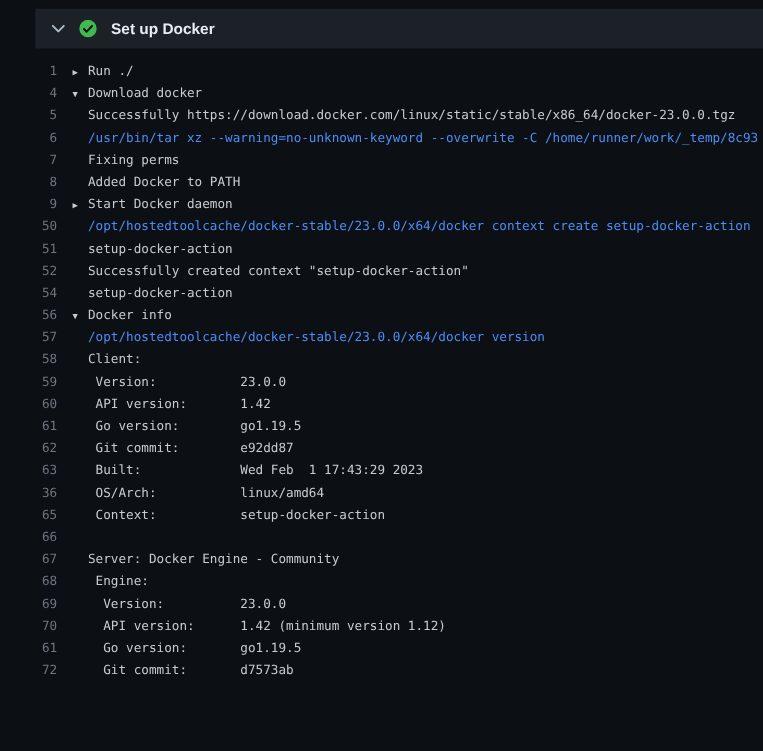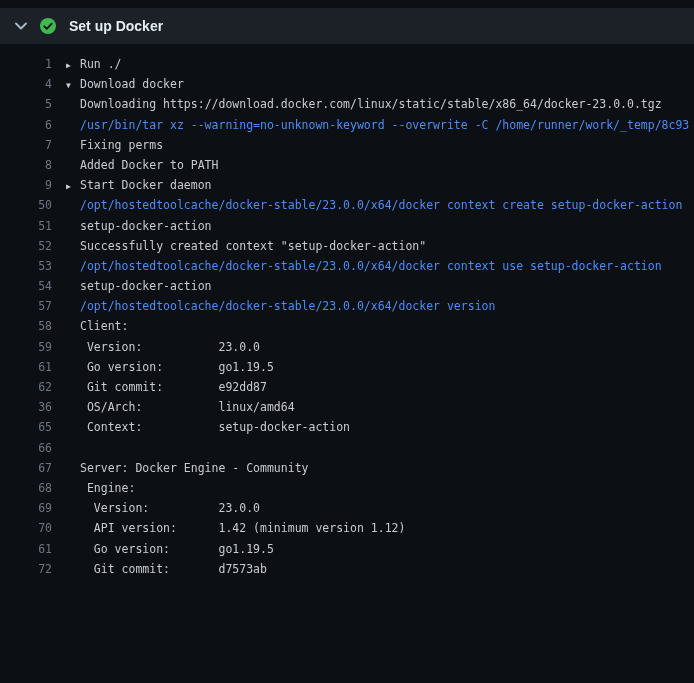--- a/index.html
+++ b/index.html
@@ -2,21 +2,21 @@
 <html><head>
 <meta charset="utf-8">
 <style>
   * { margin:0; padding:0; box-sizing:border-box; }
   html, body { width:694px; height:683px; overflow:hidden; }
   body { background:#0c0f14; font-family:"Liberation Sans", sans-serif; }
 
   .step-header {
     display:flex; align-items:center; gap:13px;
     height:36px; margin-top:8px; padding:0 15px;
-    background:#1c2128; cursor:pointer;
+    background:#1c2128; cursor:pointer;margin-left:32px;
   }
   .chevron-wrap { display:flex; align-items:center; }
   .step-title { color:#e6edf3; font-size:14px; font-weight:600; }
 
   .log { padding-top:10px; }
   .log-line {
     display:flex; height:20.2px; line-height:20.2px;
     font-family:"DejaVu Sans Mono", monospace; font-size:11.5px;
     white-space:pre;
   }
@@ -44,35 +44,37 @@
       <circle cx="8" cy="8" r="8" fill="#3fb950"></circle>
       <path d="M4.3 8.3 L6.8 10.8 L11.7 5.6" stroke="#0d1117" stroke-width="1.8" fill="none" stroke-linecap="round" stroke-linejoin="round"></path>
     </svg>
   </span>
   <span class="step-title">Set up Docker</span>
 </div>
 
 <div class="log">
     <div class="log-line"><span class="gutter">1</span><span class="content"><span class="toggle">▶</span><span>Run ./</span></span></div>
     <div class="log-line"><span class="gutter">4</span><span class="content"><span class="toggle">▼</span><span>Download docker</span></span></div>
-    <div class="log-line"><span class="gutter">5</span><span class="content"><span class="spacer"></span><span>Downloading </span><span class="link">https://download.docker.com/linux/static/stable/x86_64/docker-23.0.0.tgz</span></span></div>
+    <div class="log-line"><span class="gutter">5</span><span class="content"><span class="spacer"></span><span>Successfully </span><span class="link">https://download.docker.com/linux/static/stable/x86_64/docker-23.0.0.tgz</span></span></div>
     <div class="log-line"><span class="gutter">6</span><span class="content"><span class="spacer"></span><span class="command">/usr/bin/tar xz --warning=no-unknown-keyword --overwrite -C /home/runner/work/_temp/8c93</span></span></div>
     <div class="log-line"><span class="gutter">7</span><span class="content"><span class="spacer"></span><span>Fixing perms</span></span></div>
     <div class="log-line"><span class="gutter">8</span><span class="content"><span class="spacer"></span><span>Added Docker to PATH</span></span></div>
     <div class="log-line"><span class="gutter">9</span><span class="content"><span class="toggle">▶</span><span>Start Docker daemon</span></span></div>
     <div class="log-line"><span class="gutter">50</span><span class="content"><span class="spacer"></span><span class="command">/opt/hostedtoolcache/docker-stable/23.0.0/x64/docker context create setup-docker-action</span></span></div>
     <div class="log-line"><span class="gutter">51</span><span class="content"><span class="spacer"></span><span>setup-docker-action</span></span></div>
     <div class="log-line"><span class="gutter">52</span><span class="content"><span class="spacer"></span><span>Successfully created context "setup-docker-action"</span></span></div>
-    <div class="log-line"><span class="gutter">53</span><span class="content"><span class="spacer"></span><span class="command">/opt/hostedtoolcache/docker-stable/23.0.0/x64/docker context use setup-docker-action</span></span></div>
     <div class="log-line"><span class="gutter">54</span><span class="content"><span class="spacer"></span><span>setup-docker-action</span></span></div>
+    <div class="log-line"><span class="gutter">56</span><span class="content"><span class="toggle">▼</span><span>Docker info</span></span></div>
     <div class="log-line"><span class="gutter">57</span><span class="content"><span class="spacer"></span><span class="command">/opt/hostedtoolcache/docker-stable/23.0.0/x64/docker version</span></span></div>
     <div class="log-line"><span class="gutter">58</span><span class="content"><span class="spacer"></span><span>Client:</span></span></div>
     <div class="log-line"><span class="gutter">59</span><span class="content"><span class="spacer"></span><span> Version:           23.0.0</span></span></div>
+    <div class="log-line"><span class="gutter">60</span><span class="content"><span class="spacer"></span><span> API version:       1.42</span></span></div>
     <div class="log-line"><span class="gutter">61</span><span class="content"><span class="spacer"></span><span> Go version:        go1.19.5</span></span></div>
     <div class="log-line"><span class="gutter">62</span><span class="content"><span class="spacer"></span><span> Git commit:        e92dd87</span></span></div>
+    <div class="log-line"><span class="gutter">63</span><span class="content"><span class="spacer"></span><span> Built:             Wed Feb  1 17:43:29 2023</span></span></div>
     <div class="log-line"><span class="gutter">36</span><span class="content"><span class="spacer"></span><span> OS/Arch:           linux/amd64</span></span></div>
     <div class="log-line"><span class="gutter">65</span><span class="content"><span class="spacer"></span><span> Context:           setup-docker-action</span></span></div>
     <div class="log-line"><span class="gutter">66</span><span class="content"><span class="spacer"></span><span></span></span></div>
     <div class="log-line"><span class="gutter">67</span><span class="content"><span class="spacer"></span><span>Server: Docker Engine - Community</span></span></div>
     <div class="log-line"><span class="gutter">68</span><span class="content"><span class="spacer"></span><span> Engine:</span></span></div>
     <div class="log-line"><span class="gutter">69</span><span class="content"><span class="spacer"></span><span>  Version:          23.0.0</span></span></div>
     <div class="log-line"><span class="gutter">70</span><span class="content"><span class="spacer"></span><span>  API version:      1.42 (minimum version 1.12)</span></span></div>
     <div class="log-line"><span class="gutter">61</span><span class="content"><span class="spacer"></span><span>  Go version:       go1.19.5</span></span></div>
     <div class="log-line"><span class="gutter">72</span><span class="content"><span class="spacer"></span><span>  Git commit:       d7573ab</span></span></div>
   </div>

